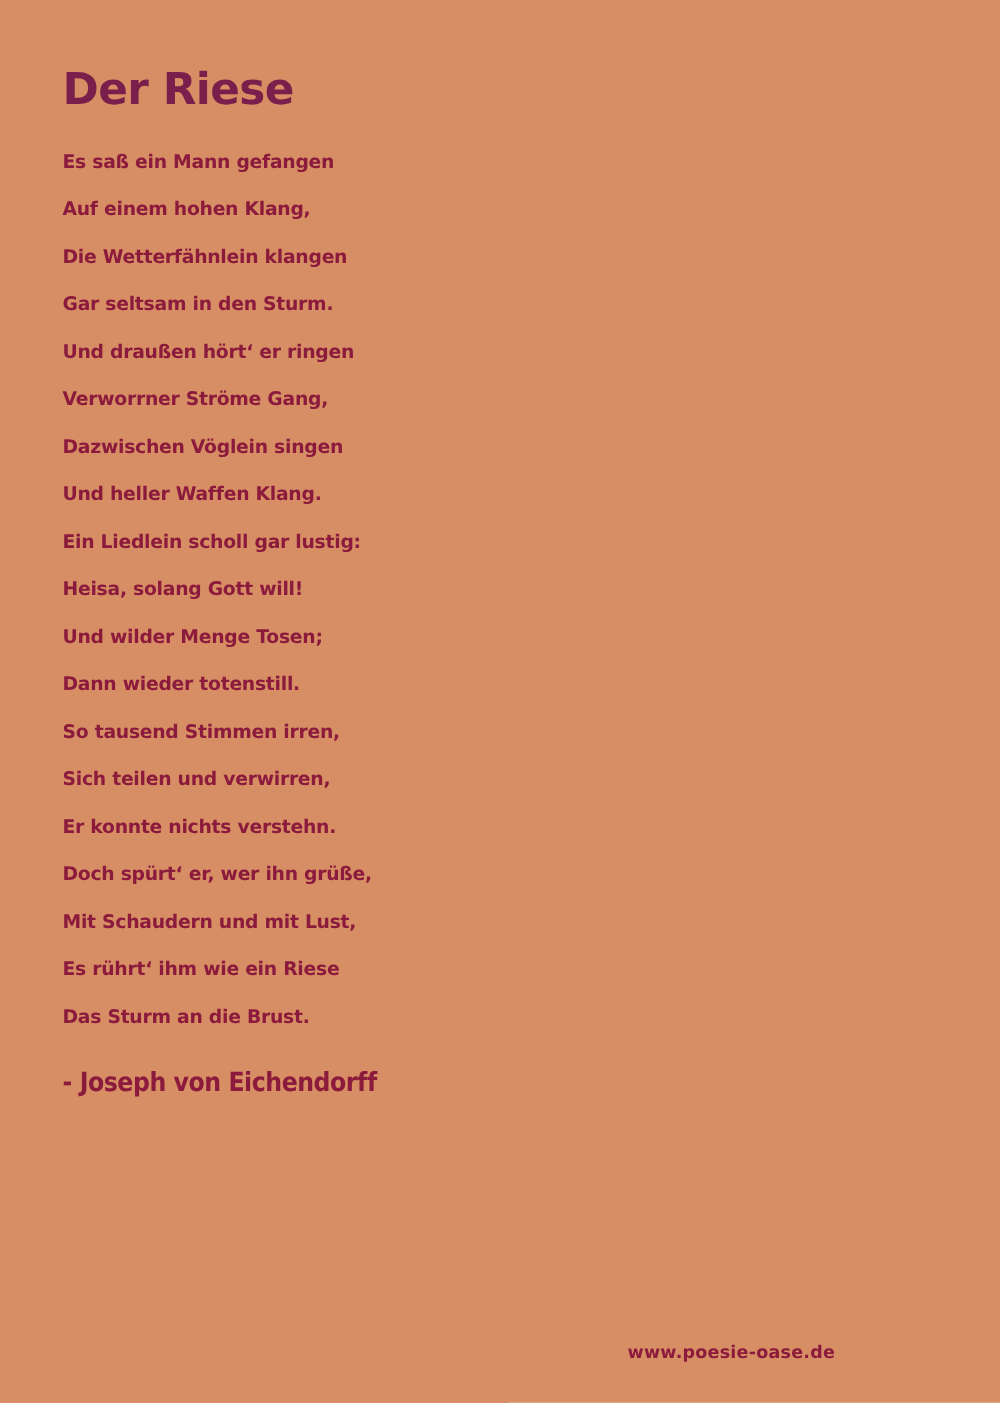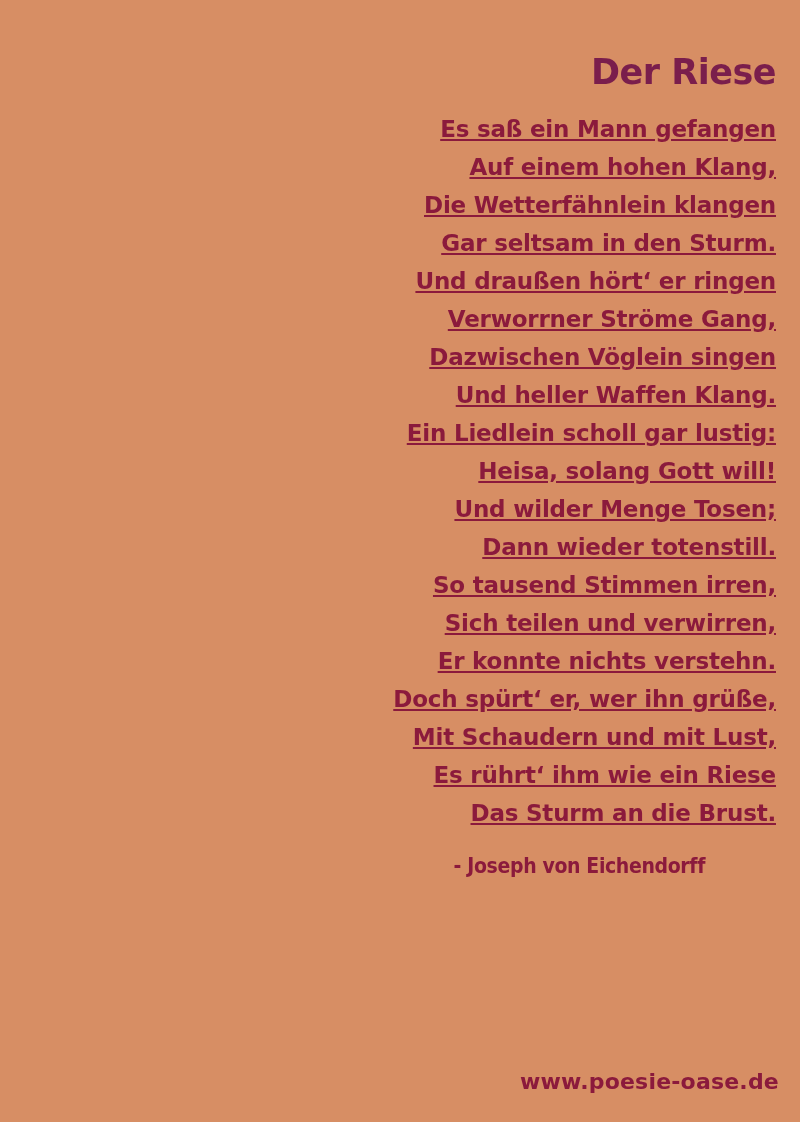--- a/index.html
+++ b/index.html
@@ -9,63 +9,61 @@
   .page {
     position: relative;
     width: 800px;
     height: 1122px;
     background: var(--bg, #d78e64);
     font-family: "DejaVu Sans", "Liberation Sans", sans-serif;
     overflow: hidden;
   }
   .content {
     position: absolute;
-    left: 66px;
+    left: 50px;
     top: 50px;
     width: 710px;
-    text-align: right;
   }
   .title {
     margin: 0 0 16px 0;
     font-size: 35px;
     line-height: 44px;
     font-weight: bold;
     letter-spacing: -0.5px;
     color: var(--title, #7a1e4c);
   }
   .stanza {
     margin: 0;
   }
   .stanza + .stanza {
   }
   .line {
-    font-size: 23px;
+    font-size: 15px;
     line-height: 38px;
     font-weight: bold;
     letter-spacing: -0.2px;
     color: var(--text, #8b1a3c);
     white-space: nowrap;
-    text-decoration: underline;
   }
   .author {
     margin-top: 20px;
     font-size: 21px;
     line-height: 28px;
     font-weight: bold;
     letter-spacing: -0.4px;
     color: var(--text, #8b1a3c);
     transform: scaleX(0.9);
     transform-origin: left center;
     white-space: nowrap;
   }
   .watermark {
     position: absolute;
-    left: 520px;
+    left: 502px;
     top: 1070px;
-    font-size: 22px;
+    font-size: 14px;
     line-height: 24px;
     font-weight: bold;
     letter-spacing: 0.2px;
     color: var(--text, #8b1a3c);
     white-space: nowrap;
   }
 </style>
 </head>
 <body>
 

